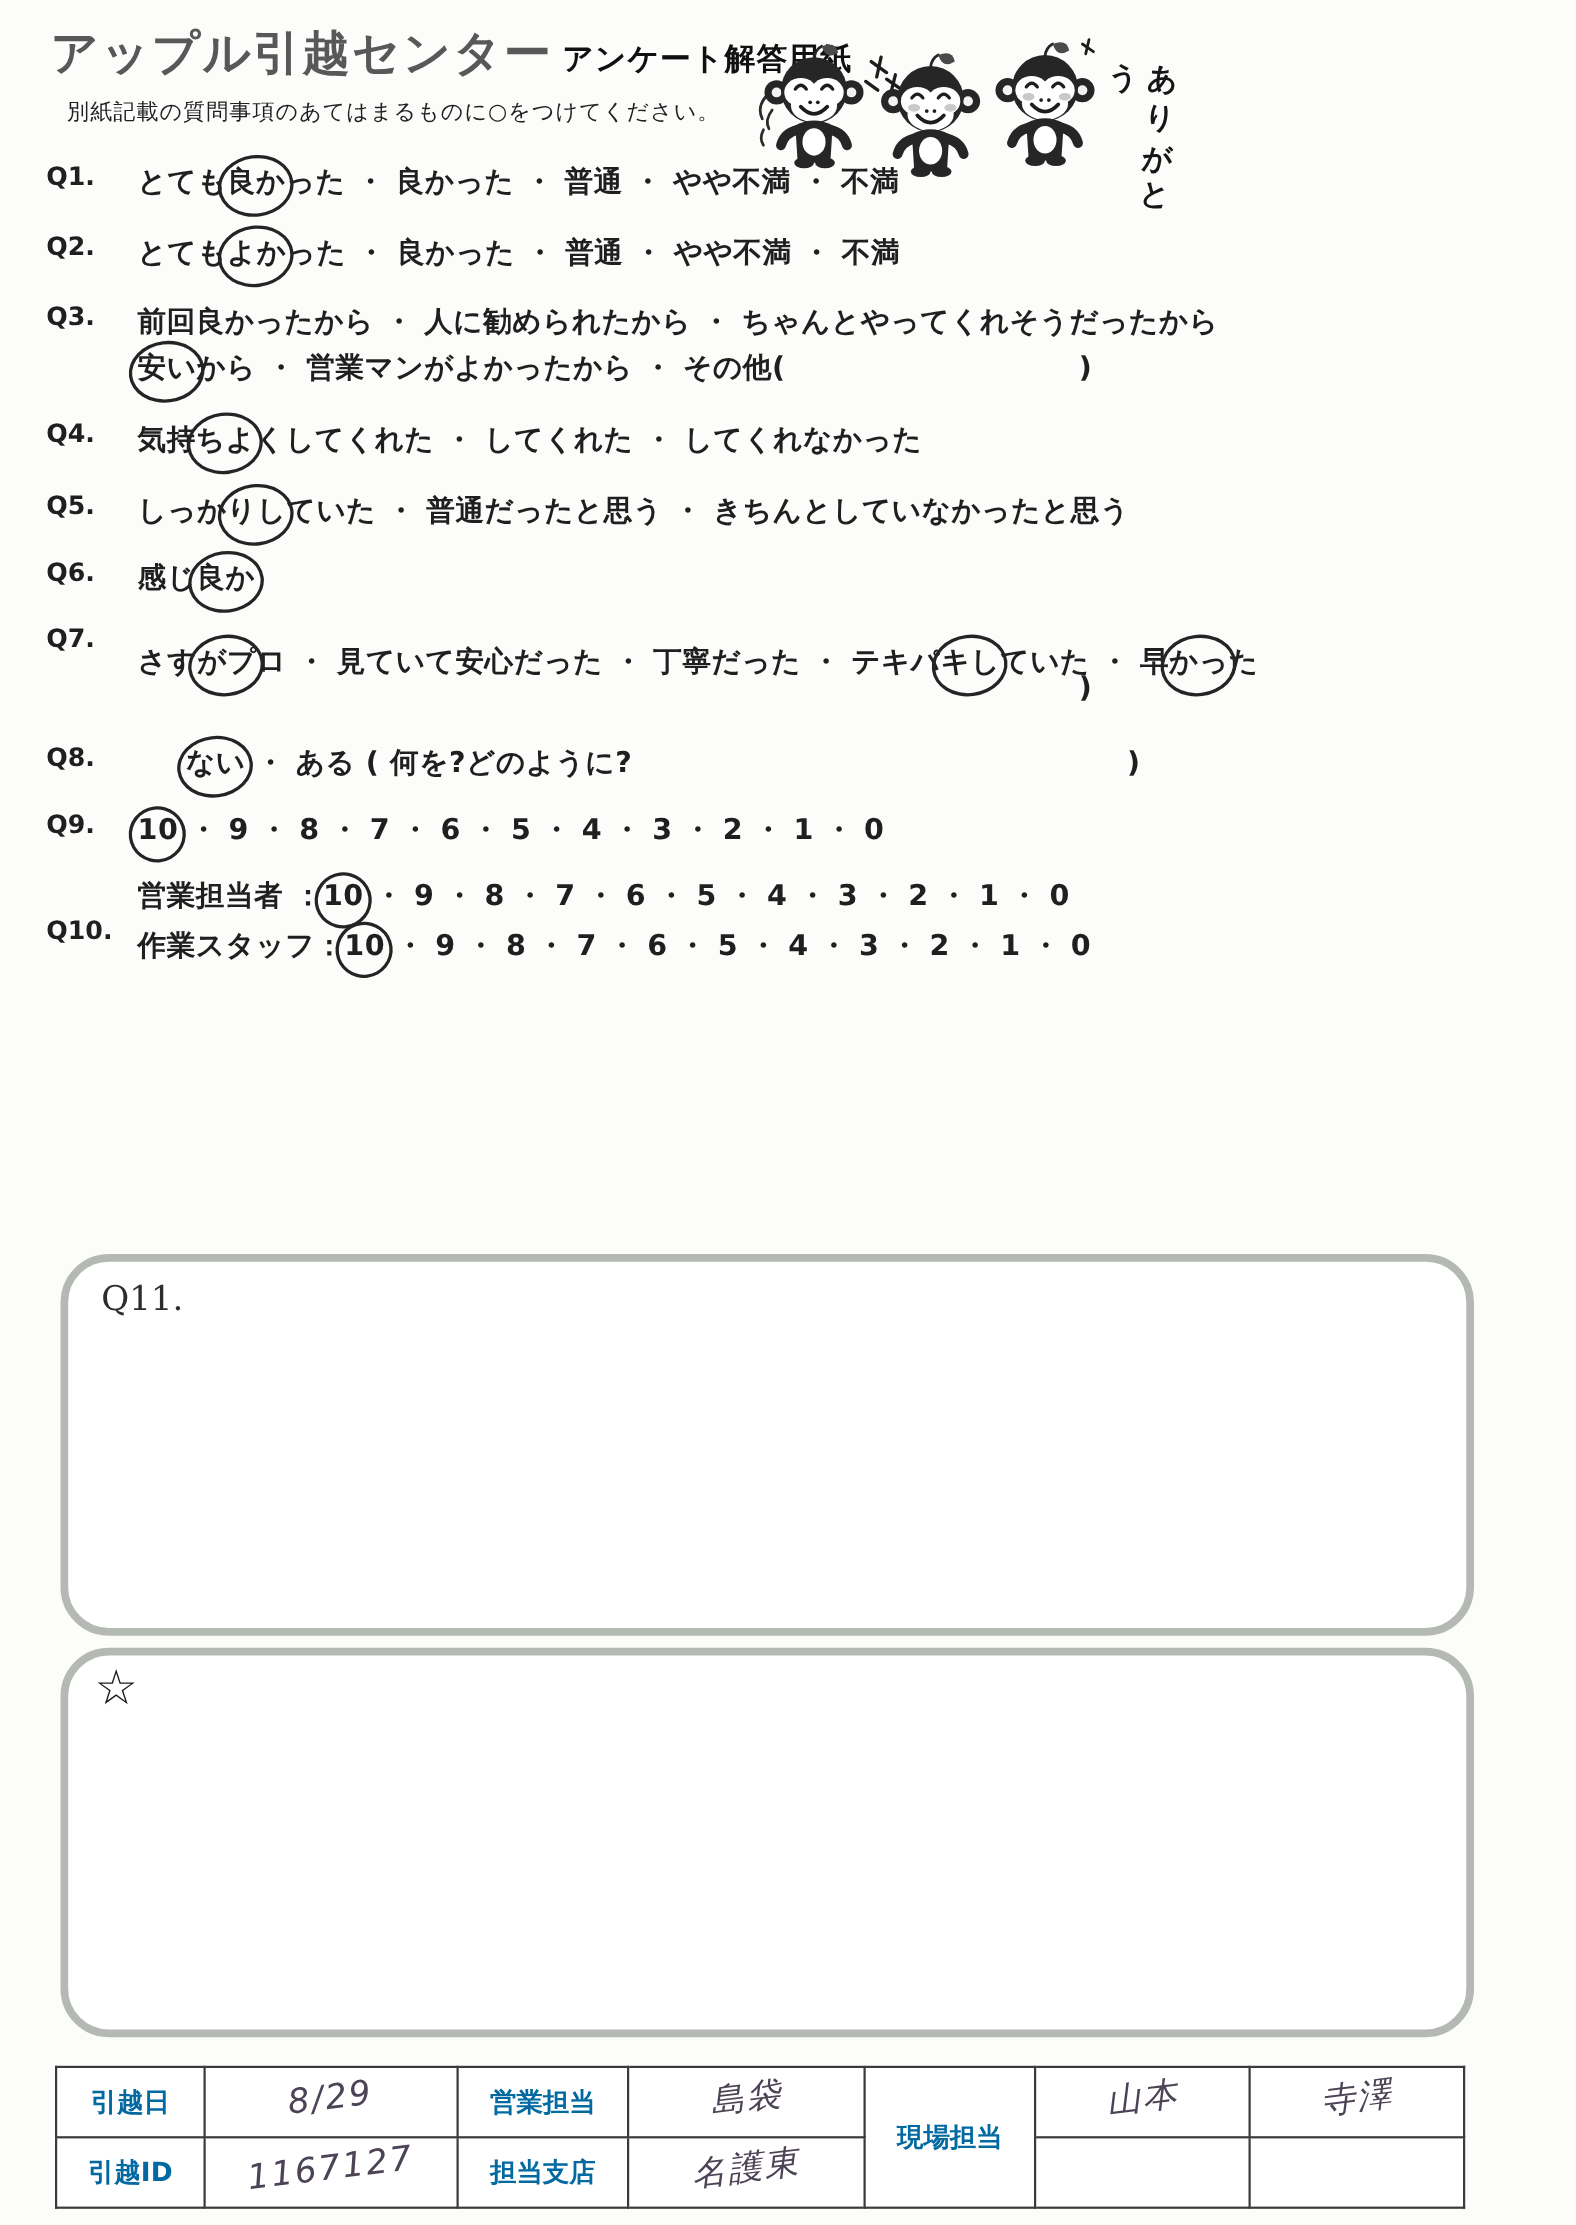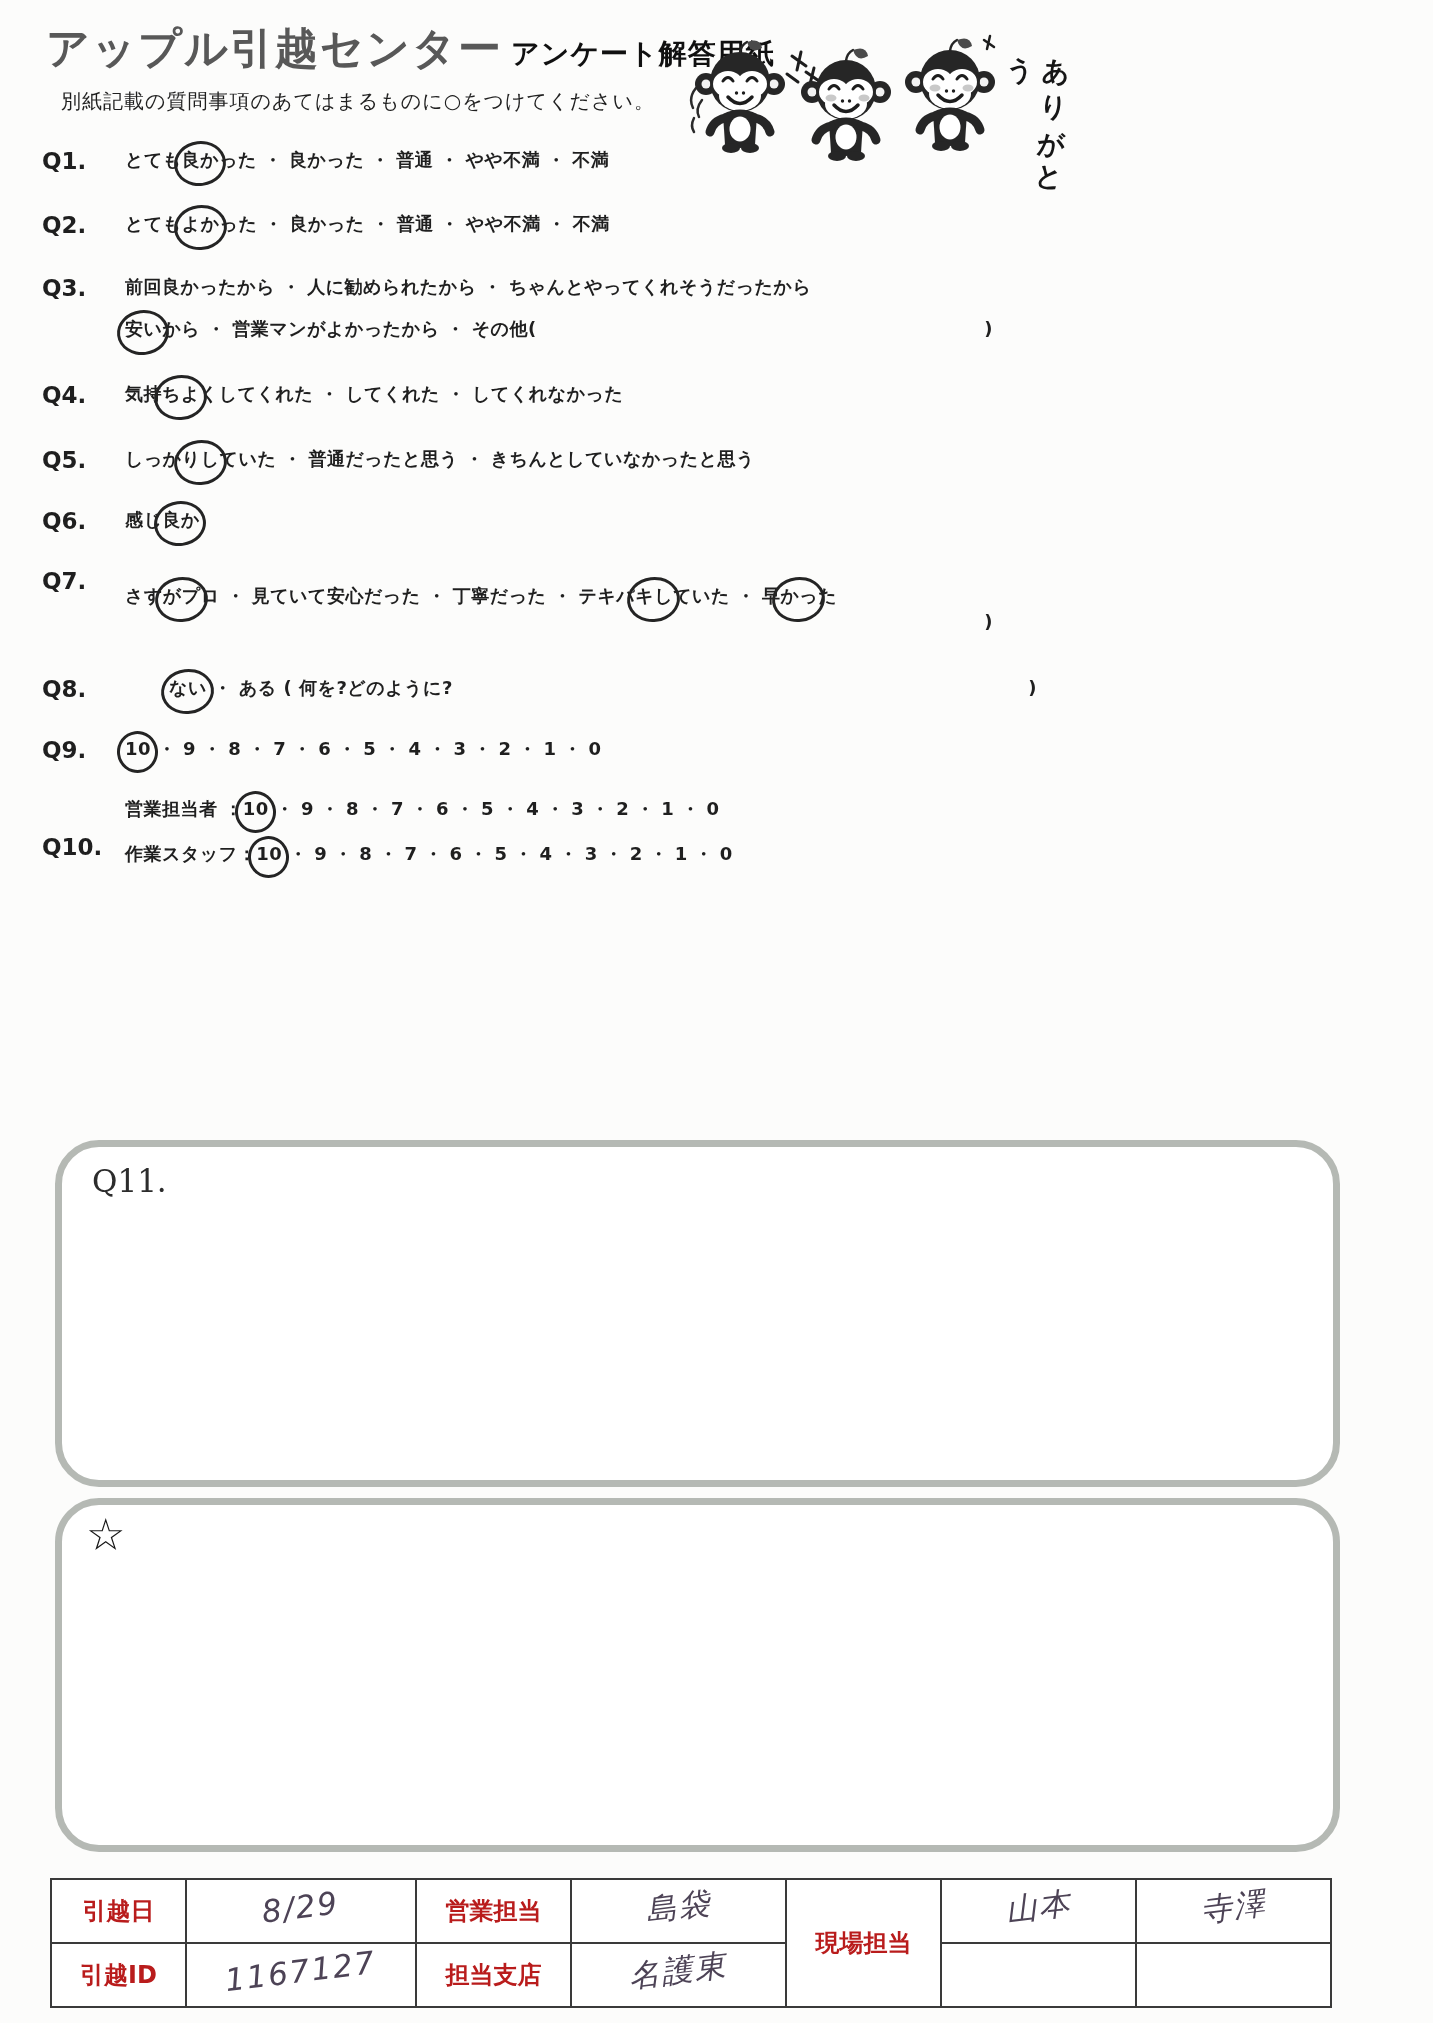--- a/index.html
+++ b/index.html
@@ -24,21 +24,21 @@
   
   .mascots{position:absolute;left:688px;top:26px;width:312px;height:150px;}
   .thanks{
     position:absolute;left:999px;top:38px;height:150px;
     writing-mode:vertical-rl;font-size:27px;font-weight:700;letter-spacing:5px;
     transform:rotate(4deg);color:#161616;
   }
   
   .q-label{position:absolute;left:42px;font-size:23px;font-weight:600;}
   .q-line{
-    position:absolute;left:125px;width:868px;font-size:18px;font-weight:600;
+    position:absolute;left:125px;width:868px;font-size:26px;font-weight:600;
     display:flex;align-items:baseline;white-space:pre;letter-spacing:.5px;
   }
   .q-line .gap{flex:1 1 auto;}
   .circ{position:relative;display:inline-block;}
   .circ::after{
     content:"";position:absolute;left:-8px;right:-7px;top:-7px;bottom:-14px;
     border:3px solid #242424;border-radius:50%;
     transform:rotate(-7deg);pointer-events:none;
   }
   
@@ -50,21 +50,21 @@
     font-family:"DejaVu Serif","Liberation Serif",serif;
     font-size:31px;color:#2c2c2c;padding:16px 0 0 30px;display:inline-block;
   }
   .star-label{font-family:"DejaVu Sans",sans-serif;font-size:44px;font-weight:400;padding:4px 0 0 24px;color:#161616;}
   
   #footer-table{
     position:absolute;left:50px;top:1878px;border-collapse:collapse;
     table-layout:fixed;background:#fff;
   }
   #footer-table td{border:2.5px solid var(--table-border);height:64px;text-align:center;vertical-align:middle;padding:0;overflow:visible;}
-  #footer-table td.th{font-size:24px;font-weight:600;color:#b91c1c;}
+  #footer-table td.th{font-size:24px;font-weight:600;color:#0369a1;}
   .hand{
     font-size:31px;color:var(--handwriting);display:inline-block;
     transform:rotate(-7deg) translateY(-4px);font-style:italic;letter-spacing:2px;font-weight:500;
   }
 </style>
 </head>
 <body>
 
 <div class="brand-row">
   <span class="brand">アップル引越センター</span>

